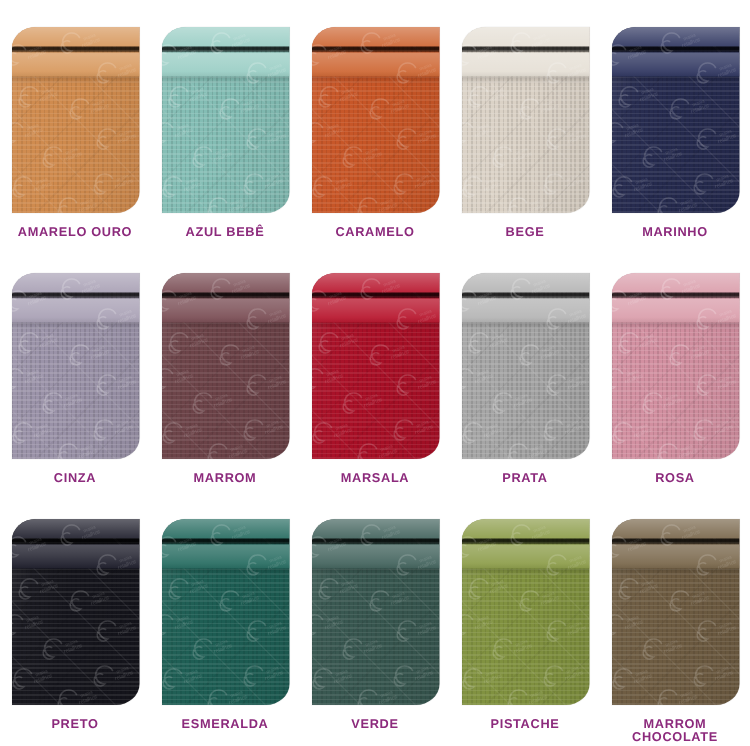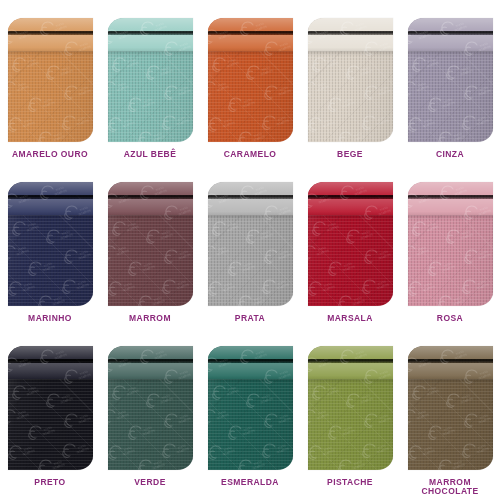--- a/index.html
+++ b/index.html
@@ -305,20 +305,56 @@
       <use href="#mk" x="56" y="96"></use>
       <use href="#mk" x="2" y="98"></use>
       <use href="#mk" x="32" y="112"></use>
     </g>
   </svg>
           </div>
         </div>
         <div class="label">BEGE</div>
       </div>
       <div class="cell">
+        <div class="swatch" style="background: rgb(37, 42, 78);">
+          <div class="body"></div>
+          <div class="weave"></div>
+          <div class="quilt"></div>
+          <div class="flap" style="background-color: rgb(51, 58, 99);"></div>
+          <div class="seam"></div>
+          <div class="band" style="background-color: rgb(51, 58, 99);"></div>
+          <div class="bandedge"></div>
+          <div class="wm">
+  <svg viewBox="0 0 85 124" preserveAspectRatio="none" xmlns="http://www.w3.org/2000/svg">
+    <defs>
+      <g id="mk">
+        <path d="M11 5 a6 6 0 1 0 -5.2 9 a4 4 0 1 1 -1.4 -6.4" fill="none" stroke="#ffffff" stroke-width="1.1" stroke-linecap="round"></path>
+        <text x="14" y="7" font-family="Liberation Sans, sans-serif" font-size="3.1" fill="#ffffff" transform="rotate(-20 14 7)">mania</text>
+        <text x="13" y="11.6" font-family="Liberation Sans, sans-serif" font-size="3.6" fill="#ffffff" transform="rotate(-20 13 11.6)">retalhos</text>
+      </g>
+    </defs>
+    <g opacity="0.95">
+      <use href="#mk" x="-2" y="10"></use>
+      <use href="#mk" x="34" y="2"></use>
+      <use href="#mk" x="58" y="22"></use>
+      <use href="#mk" x="6" y="38"></use>
+      <use href="#mk" x="40" y="46"></use>
+      <use href="#mk" x="-4" y="62"></use>
+      <use href="#mk" x="58" y="66"></use>
+      <use href="#mk" x="22" y="78"></use>
+      <use href="#mk" x="56" y="96"></use>
+      <use href="#mk" x="2" y="98"></use>
+      <use href="#mk" x="32" y="112"></use>
+    </g>
+  </svg>
+          </div>
+        </div>
+        <div class="label">MARINHO</div>
+      </div>
+      <div class="cell">
         <div class="swatch light" style="background: rgb(154, 146, 168);">
           <div class="body"></div>
           <div class="weave"></div>
           <div class="quilt"></div>
           <div class="flap" style="background-color: rgb(170, 162, 182);"></div>
           <div class="seam"></div>
           <div class="band" style="background-color: rgb(170, 162, 182);"></div>
           <div class="bandedge"></div>
           <div class="wm">
   <svg viewBox="0 0 85 124" preserveAspectRatio="none" xmlns="http://www.w3.org/2000/svg">
@@ -341,56 +377,20 @@
       <use href="#mk" x="56" y="96"></use>
       <use href="#mk" x="2" y="98"></use>
       <use href="#mk" x="32" y="112"></use>
     </g>
   </svg>
           </div>
         </div>
         <div class="label">CINZA</div>
       </div>
       <div class="cell">
-        <div class="swatch" style="background: rgb(37, 42, 78);">
-          <div class="body"></div>
-          <div class="weave"></div>
-          <div class="quilt"></div>
-          <div class="flap" style="background-color: rgb(51, 58, 99);"></div>
-          <div class="seam"></div>
-          <div class="band" style="background-color: rgb(51, 58, 99);"></div>
-          <div class="bandedge"></div>
-          <div class="wm">
-  <svg viewBox="0 0 85 124" preserveAspectRatio="none" xmlns="http://www.w3.org/2000/svg">
-    <defs>
-      <g id="mk">
-        <path d="M11 5 a6 6 0 1 0 -5.2 9 a4 4 0 1 1 -1.4 -6.4" fill="none" stroke="#ffffff" stroke-width="1.1" stroke-linecap="round"></path>
-        <text x="14" y="7" font-family="Liberation Sans, sans-serif" font-size="3.1" fill="#ffffff" transform="rotate(-20 14 7)">mania</text>
-        <text x="13" y="11.6" font-family="Liberation Sans, sans-serif" font-size="3.6" fill="#ffffff" transform="rotate(-20 13 11.6)">retalhos</text>
-      </g>
-    </defs>
-    <g opacity="0.95">
-      <use href="#mk" x="-2" y="10"></use>
-      <use href="#mk" x="34" y="2"></use>
-      <use href="#mk" x="58" y="22"></use>
-      <use href="#mk" x="6" y="38"></use>
-      <use href="#mk" x="40" y="46"></use>
-      <use href="#mk" x="-4" y="62"></use>
-      <use href="#mk" x="58" y="66"></use>
-      <use href="#mk" x="22" y="78"></use>
-      <use href="#mk" x="56" y="96"></use>
-      <use href="#mk" x="2" y="98"></use>
-      <use href="#mk" x="32" y="112"></use>
-    </g>
-  </svg>
-          </div>
-        </div>
-        <div class="label">MARINHO</div>
-      </div>
-      <div class="cell">
         <div class="swatch" style="background: rgb(107, 66, 71);">
           <div class="body"></div>
           <div class="weave"></div>
           <div class="quilt"></div>
           <div class="flap" style="background-color: rgb(124, 80, 87);"></div>
           <div class="seam"></div>
           <div class="band" style="background-color: rgb(124, 80, 87);"></div>
           <div class="bandedge"></div>
           <div class="wm">
   <svg viewBox="0 0 85 124" preserveAspectRatio="none" xmlns="http://www.w3.org/2000/svg">
@@ -411,20 +411,56 @@
       <use href="#mk" x="58" y="66"></use>
       <use href="#mk" x="22" y="78"></use>
       <use href="#mk" x="56" y="96"></use>
       <use href="#mk" x="2" y="98"></use>
       <use href="#mk" x="32" y="112"></use>
     </g>
   </svg>
           </div>
         </div>
         <div class="label">MARROM</div>
+      </div>
+      <div class="cell">
+        <div class="swatch" style="background: rgb(168, 15, 38);">
+          <div class="body"></div>
+          <div class="weave"></div>
+          <div class="quilt"></div>
+          <div class="flap" style="background-color: rgb(185, 26, 49);"></div>
+          <div class="seam"></div>
+          <div class="band" style="background-color: rgb(185, 26, 49);"></div>
+          <div class="bandedge"></div>
+          <div class="wm">
+  <svg viewBox="0 0 85 124" preserveAspectRatio="none" xmlns="http://www.w3.org/2000/svg">
+    <defs>
+      <g id="mk">
+        <path d="M11 5 a6 6 0 1 0 -5.2 9 a4 4 0 1 1 -1.4 -6.4" fill="none" stroke="#ffffff" stroke-width="1.1" stroke-linecap="round"></path>
+        <text x="14" y="7" font-family="Liberation Sans, sans-serif" font-size="3.1" fill="#ffffff" transform="rotate(-20 14 7)">mania</text>
+        <text x="13" y="11.6" font-family="Liberation Sans, sans-serif" font-size="3.6" fill="#ffffff" transform="rotate(-20 13 11.6)">retalhos</text>
+      </g>
+    </defs>
+    <g opacity="0.95">
+      <use href="#mk" x="-2" y="10"></use>
+      <use href="#mk" x="34" y="2"></use>
+      <use href="#mk" x="58" y="22"></use>
+      <use href="#mk" x="6" y="38"></use>
+      <use href="#mk" x="40" y="46"></use>
+      <use href="#mk" x="-4" y="62"></use>
+      <use href="#mk" x="58" y="66"></use>
+      <use href="#mk" x="22" y="78"></use>
+      <use href="#mk" x="56" y="96"></use>
+      <use href="#mk" x="2" y="98"></use>
+      <use href="#mk" x="32" y="112"></use>
+    </g>
+  </svg>
+          </div>
+        </div>
+        <div class="label">MARSALA</div>
       </div>
       <div class="cell">
         <div class="swatch light" style="background: rgb(165, 165, 165);">
           <div class="body"></div>
           <div class="weave"></div>
           <div class="quilt"></div>
           <div class="flap" style="background-color: rgb(182, 182, 182);"></div>
           <div class="seam"></div>
           <div class="band" style="background-color: rgb(182, 182, 182);"></div>
           <div class="bandedge"></div>
@@ -449,56 +485,20 @@
       <use href="#mk" x="56" y="96"></use>
       <use href="#mk" x="2" y="98"></use>
       <use href="#mk" x="32" y="112"></use>
     </g>
   </svg>
           </div>
         </div>
         <div class="label">PRATA</div>
       </div>
       <div class="cell">
-        <div class="swatch" style="background: rgb(168, 15, 38);">
-          <div class="body"></div>
-          <div class="weave"></div>
-          <div class="quilt"></div>
-          <div class="flap" style="background-color: rgb(185, 26, 49);"></div>
-          <div class="seam"></div>
-          <div class="band" style="background-color: rgb(185, 26, 49);"></div>
-          <div class="bandedge"></div>
-          <div class="wm">
-  <svg viewBox="0 0 85 124" preserveAspectRatio="none" xmlns="http://www.w3.org/2000/svg">
-    <defs>
-      <g id="mk">
-        <path d="M11 5 a6 6 0 1 0 -5.2 9 a4 4 0 1 1 -1.4 -6.4" fill="none" stroke="#ffffff" stroke-width="1.1" stroke-linecap="round"></path>
-        <text x="14" y="7" font-family="Liberation Sans, sans-serif" font-size="3.1" fill="#ffffff" transform="rotate(-20 14 7)">mania</text>
-        <text x="13" y="11.6" font-family="Liberation Sans, sans-serif" font-size="3.6" fill="#ffffff" transform="rotate(-20 13 11.6)">retalhos</text>
-      </g>
-    </defs>
-    <g opacity="0.95">
-      <use href="#mk" x="-2" y="10"></use>
-      <use href="#mk" x="34" y="2"></use>
-      <use href="#mk" x="58" y="22"></use>
-      <use href="#mk" x="6" y="38"></use>
-      <use href="#mk" x="40" y="46"></use>
-      <use href="#mk" x="-4" y="62"></use>
-      <use href="#mk" x="58" y="66"></use>
-      <use href="#mk" x="22" y="78"></use>
-      <use href="#mk" x="56" y="96"></use>
-      <use href="#mk" x="2" y="98"></use>
-      <use href="#mk" x="32" y="112"></use>
-    </g>
-  </svg>
-          </div>
-        </div>
-        <div class="label">MARSALA</div>
-      </div>
-      <div class="cell">
         <div class="swatch light" style="background: rgb(210, 143, 160);">
           <div class="body"></div>
           <div class="weave"></div>
           <div class="quilt"></div>
           <div class="flap" style="background-color: rgb(219, 160, 173);"></div>
           <div class="seam"></div>
           <div class="band" style="background-color: rgb(219, 160, 173);"></div>
           <div class="bandedge"></div>
           <div class="wm">
   <svg viewBox="0 0 85 124" preserveAspectRatio="none" xmlns="http://www.w3.org/2000/svg">
@@ -557,20 +557,56 @@
       <use href="#mk" x="56" y="96"></use>
       <use href="#mk" x="2" y="98"></use>
       <use href="#mk" x="32" y="112"></use>
     </g>
   </svg>
           </div>
         </div>
         <div class="label">PRETO</div>
       </div>
       <div class="cell">
+        <div class="swatch" style="background: rgb(29, 93, 83);">
+          <div class="body"></div>
+          <div class="weave"></div>
+          <div class="quilt"></div>
+          <div class="flap" style="background-color: rgb(43, 111, 100);"></div>
+          <div class="seam"></div>
+          <div class="band" style="background-color: rgb(43, 111, 100);"></div>
+          <div class="bandedge"></div>
+          <div class="wm">
+  <svg viewBox="0 0 85 124" preserveAspectRatio="none" xmlns="http://www.w3.org/2000/svg">
+    <defs>
+      <g id="mk">
+        <path d="M11 5 a6 6 0 1 0 -5.2 9 a4 4 0 1 1 -1.4 -6.4" fill="none" stroke="#ffffff" stroke-width="1.1" stroke-linecap="round"></path>
+        <text x="14" y="7" font-family="Liberation Sans, sans-serif" font-size="3.1" fill="#ffffff" transform="rotate(-20 14 7)">mania</text>
+        <text x="13" y="11.6" font-family="Liberation Sans, sans-serif" font-size="3.6" fill="#ffffff" transform="rotate(-20 13 11.6)">retalhos</text>
+      </g>
+    </defs>
+    <g opacity="0.95">
+      <use href="#mk" x="-2" y="10"></use>
+      <use href="#mk" x="34" y="2"></use>
+      <use href="#mk" x="58" y="22"></use>
+      <use href="#mk" x="6" y="38"></use>
+      <use href="#mk" x="40" y="46"></use>
+      <use href="#mk" x="-4" y="62"></use>
+      <use href="#mk" x="58" y="66"></use>
+      <use href="#mk" x="22" y="78"></use>
+      <use href="#mk" x="56" y="96"></use>
+      <use href="#mk" x="2" y="98"></use>
+      <use href="#mk" x="32" y="112"></use>
+    </g>
+  </svg>
+          </div>
+        </div>
+        <div class="label">ESMERALDA</div>
+      </div>
+      <div class="cell">
         <div class="swatch" style="background: rgb(55, 86, 79);">
           <div class="body"></div>
           <div class="weave"></div>
           <div class="quilt"></div>
           <div class="flap" style="background-color: rgb(70, 102, 96);"></div>
           <div class="seam"></div>
           <div class="band" style="background-color: rgb(70, 102, 96);"></div>
           <div class="bandedge"></div>
           <div class="wm">
   <svg viewBox="0 0 85 124" preserveAspectRatio="none" xmlns="http://www.w3.org/2000/svg">
@@ -591,56 +627,20 @@
       <use href="#mk" x="58" y="66"></use>
       <use href="#mk" x="22" y="78"></use>
       <use href="#mk" x="56" y="96"></use>
       <use href="#mk" x="2" y="98"></use>
       <use href="#mk" x="32" y="112"></use>
     </g>
   </svg>
           </div>
         </div>
         <div class="label">VERDE</div>
-      </div>
-      <div class="cell">
-        <div class="swatch" style="background: rgb(29, 93, 83);">
-          <div class="body"></div>
-          <div class="weave"></div>
-          <div class="quilt"></div>
-          <div class="flap" style="background-color: rgb(43, 111, 100);"></div>
-          <div class="seam"></div>
-          <div class="band" style="background-color: rgb(43, 111, 100);"></div>
-          <div class="bandedge"></div>
-          <div class="wm">
-  <svg viewBox="0 0 85 124" preserveAspectRatio="none" xmlns="http://www.w3.org/2000/svg">
-    <defs>
-      <g id="mk">
-        <path d="M11 5 a6 6 0 1 0 -5.2 9 a4 4 0 1 1 -1.4 -6.4" fill="none" stroke="#ffffff" stroke-width="1.1" stroke-linecap="round"></path>
-        <text x="14" y="7" font-family="Liberation Sans, sans-serif" font-size="3.1" fill="#ffffff" transform="rotate(-20 14 7)">mania</text>
-        <text x="13" y="11.6" font-family="Liberation Sans, sans-serif" font-size="3.6" fill="#ffffff" transform="rotate(-20 13 11.6)">retalhos</text>
-      </g>
-    </defs>
-    <g opacity="0.95">
-      <use href="#mk" x="-2" y="10"></use>
-      <use href="#mk" x="34" y="2"></use>
-      <use href="#mk" x="58" y="22"></use>
-      <use href="#mk" x="6" y="38"></use>
-      <use href="#mk" x="40" y="46"></use>
-      <use href="#mk" x="-4" y="62"></use>
-      <use href="#mk" x="58" y="66"></use>
-      <use href="#mk" x="22" y="78"></use>
-      <use href="#mk" x="56" y="96"></use>
-      <use href="#mk" x="2" y="98"></use>
-      <use href="#mk" x="32" y="112"></use>
-    </g>
-  </svg>
-          </div>
-        </div>
-        <div class="label">ESMERALDA</div>
       </div>
       <div class="cell">
         <div class="swatch" style="background: rgb(128, 145, 63);">
           <div class="body"></div>
           <div class="weave"></div>
           <div class="quilt"></div>
           <div class="flap" style="background-color: rgb(143, 159, 78);"></div>
           <div class="seam"></div>
           <div class="band" style="background-color: rgb(143, 159, 78);"></div>
           <div class="bandedge"></div>

